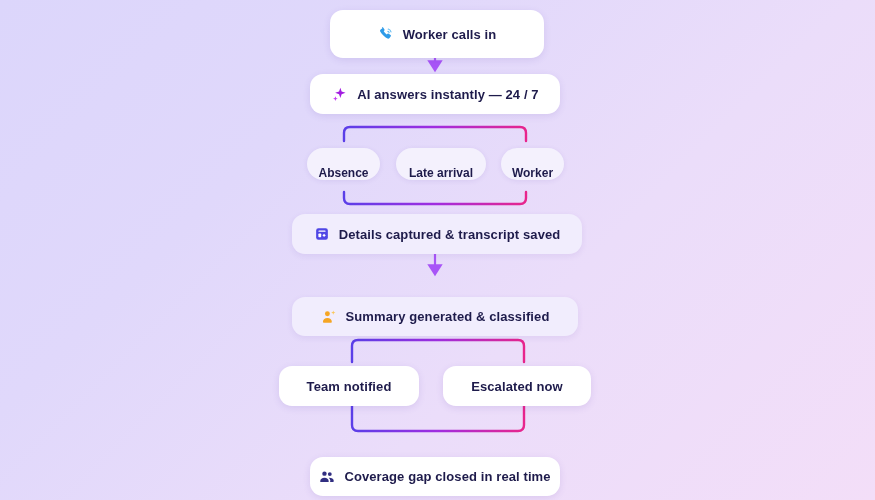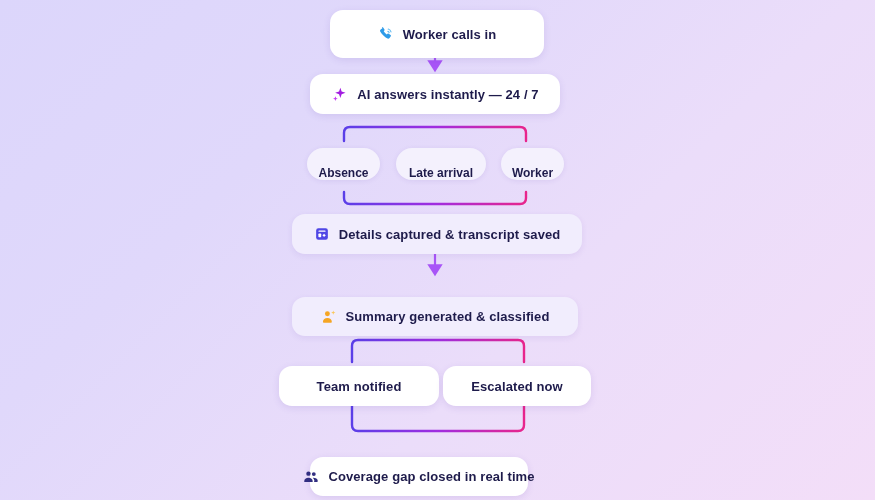--- a/index.html
+++ b/index.html
@@ -112,28 +112,28 @@
   <span class="ico">
     <svg width="16" height="16" viewBox="0 0 24 24" fill="none">
       <circle cx="9.6" cy="7.2" r="3.7" fill="#F5A524"></circle>
       <path d="M2.9 19.6c0-3.6 3-6 6.7-6s6.7 2.4 6.7 6c0 .7-.6 1.1-1.3 1.1H4.2c-.7 0-1.3-.4-1.3-1.1Z" fill="#F5A524"></path>
       <path d="M18.4 2.2 19.2 4.6 21.6 5.4 19.2 6.2 18.4 8.6 17.6 6.2 15.2 5.4 17.6 4.6 18.4 2.2Z" fill="#FBC85C"></path>
     </svg>
   </span>
   <span class="lbl">Summary generated &amp; classified</span>
 </div>
 
-<div class="node" id="b-team" style="left: 279px; top: 366px; width: 160px; height: 40px; align-items: center;">
+<div class="node" id="b-team" style="left: 279px; top: 366px; width: 140px; height: 40px; align-items: center;">
   <span class="lbl">Team notified</span>
 </div>
 <div class="node" id="b-escalated" style="left: 443px; top: 366px; width: 148px; height: 40px; text-align: right;">
   <span class="lbl">Escalated now</span>
 </div>
 
-<div class="node" id="n-coverage" style="left: 310px; top: 457px; width: 218px; height: 39px;">
+<div class="node" id="n-coverage" style="left: 310px; top: 457px; width: 250px; height: 39px;">
   <span class="ico">
     <svg width="16" height="16" viewBox="0 0 24 24" fill="none">
       <circle cx="8.2" cy="7" r="3.3" fill="#312E81"></circle>
       <circle cx="16.2" cy="7.6" r="2.9" fill="#312E81"></circle>
       <path d="M1.8 18.6c0-3.3 2.8-5.4 6.4-5.4s6.4 2.1 6.4 5.4c0 .6-.5 1-1.1 1H2.9c-.6 0-1.1-.4-1.1-1Z" fill="#312E81"></path>
       <path d="M15.4 13.3c3.4 0 6.8 1.6 6.8 4.8 0 .9-.4 1.5-1.3 1.5h-4.4c.4-.6.5-1.2.5-1.8 0-2-.9-3.4-2.3-4.4.2 0 .5-.1.7-.1Z" fill="#312E81"></path>
     </svg>
   </span>
   <span class="lbl">Coverage gap closed in real time</span>
 </div>

